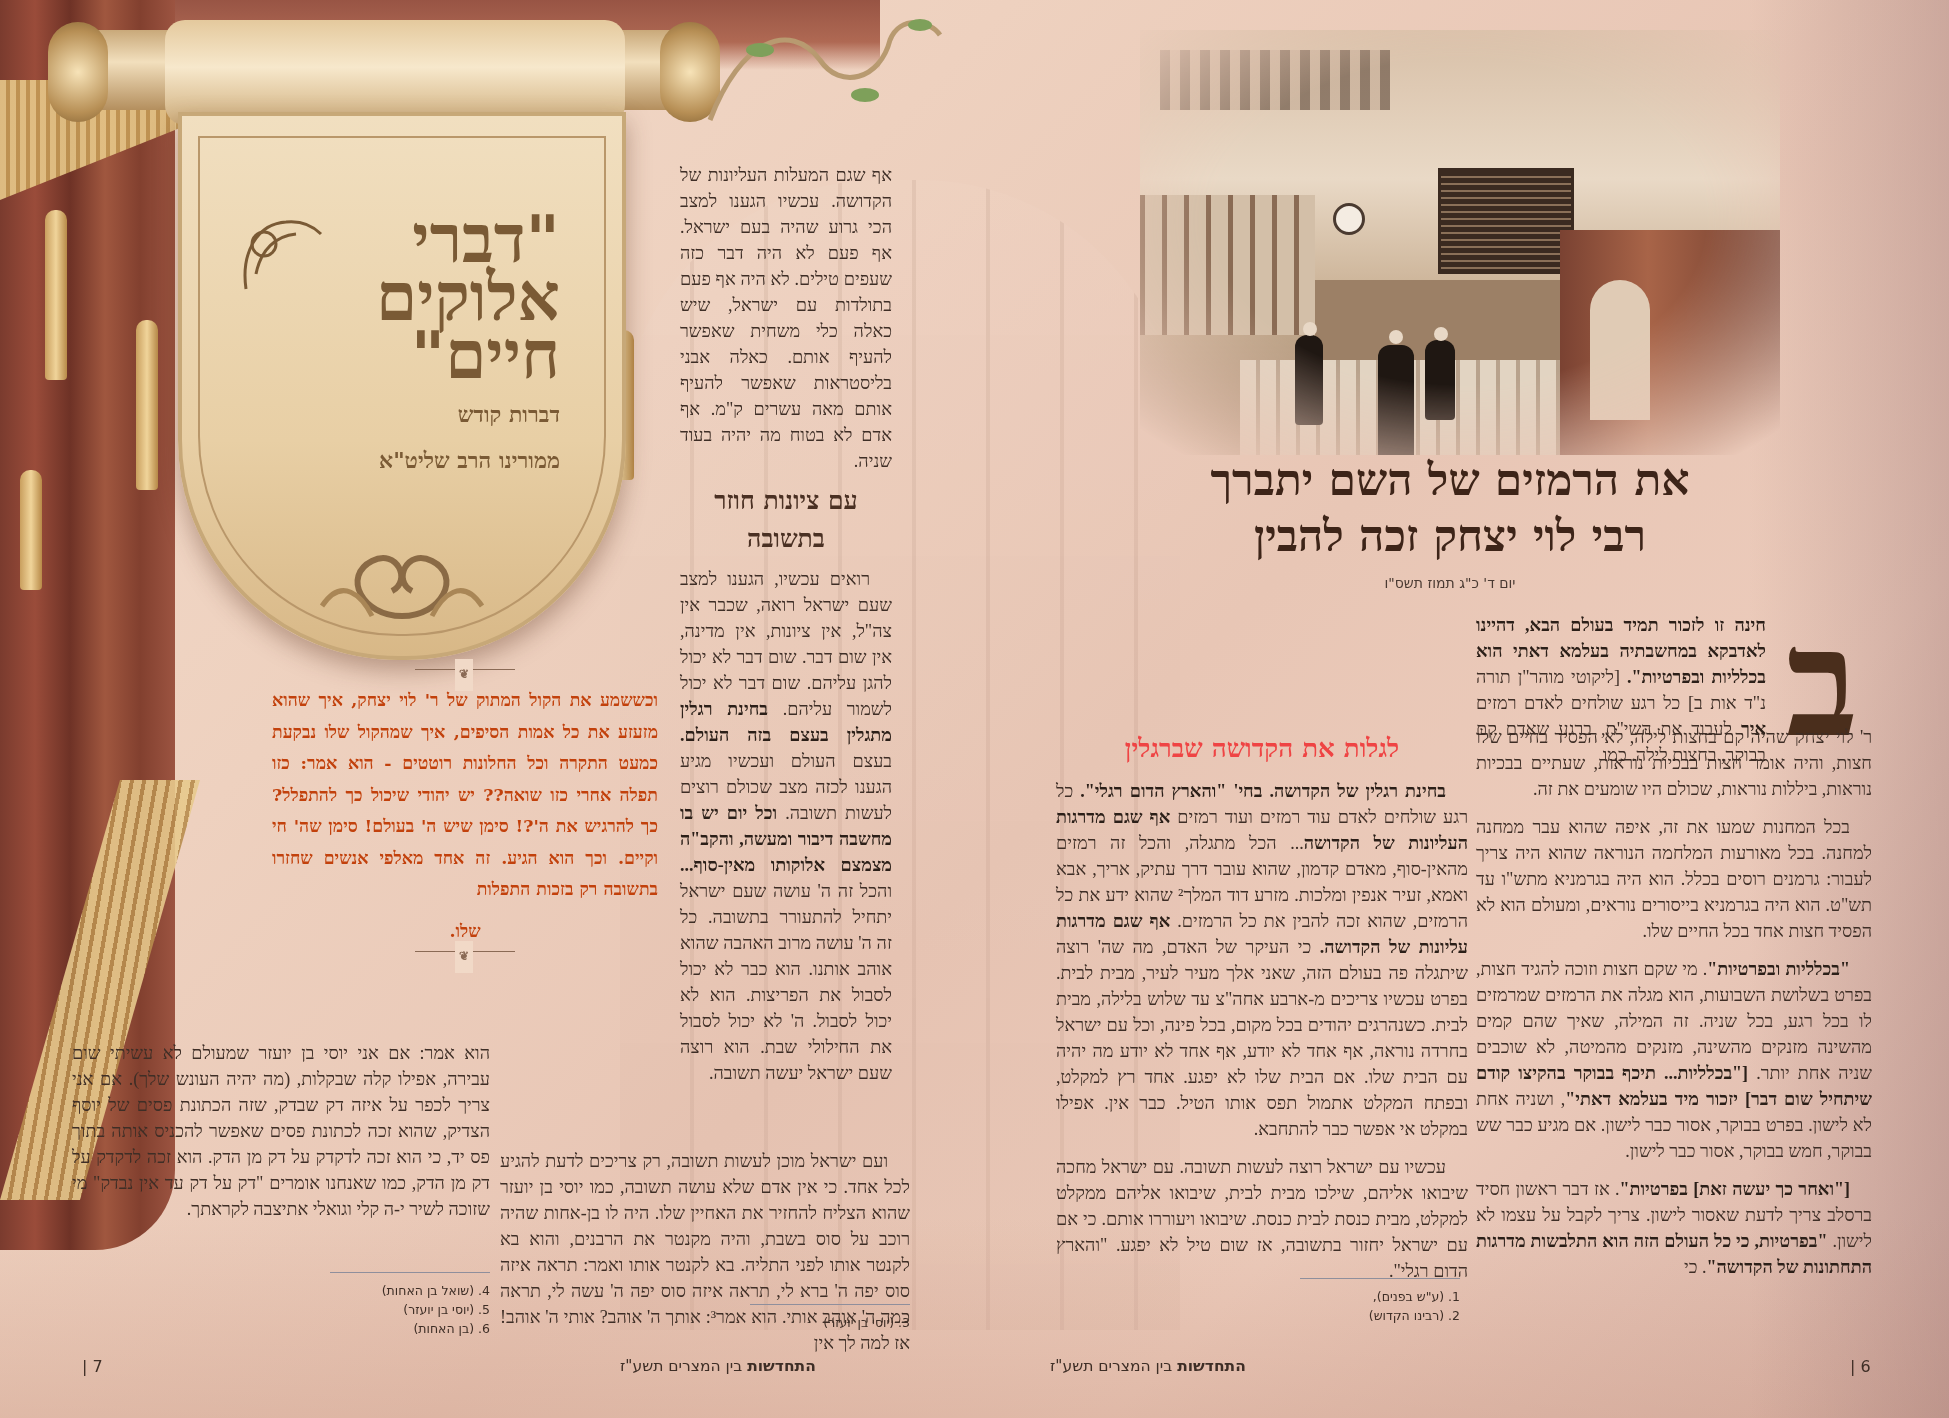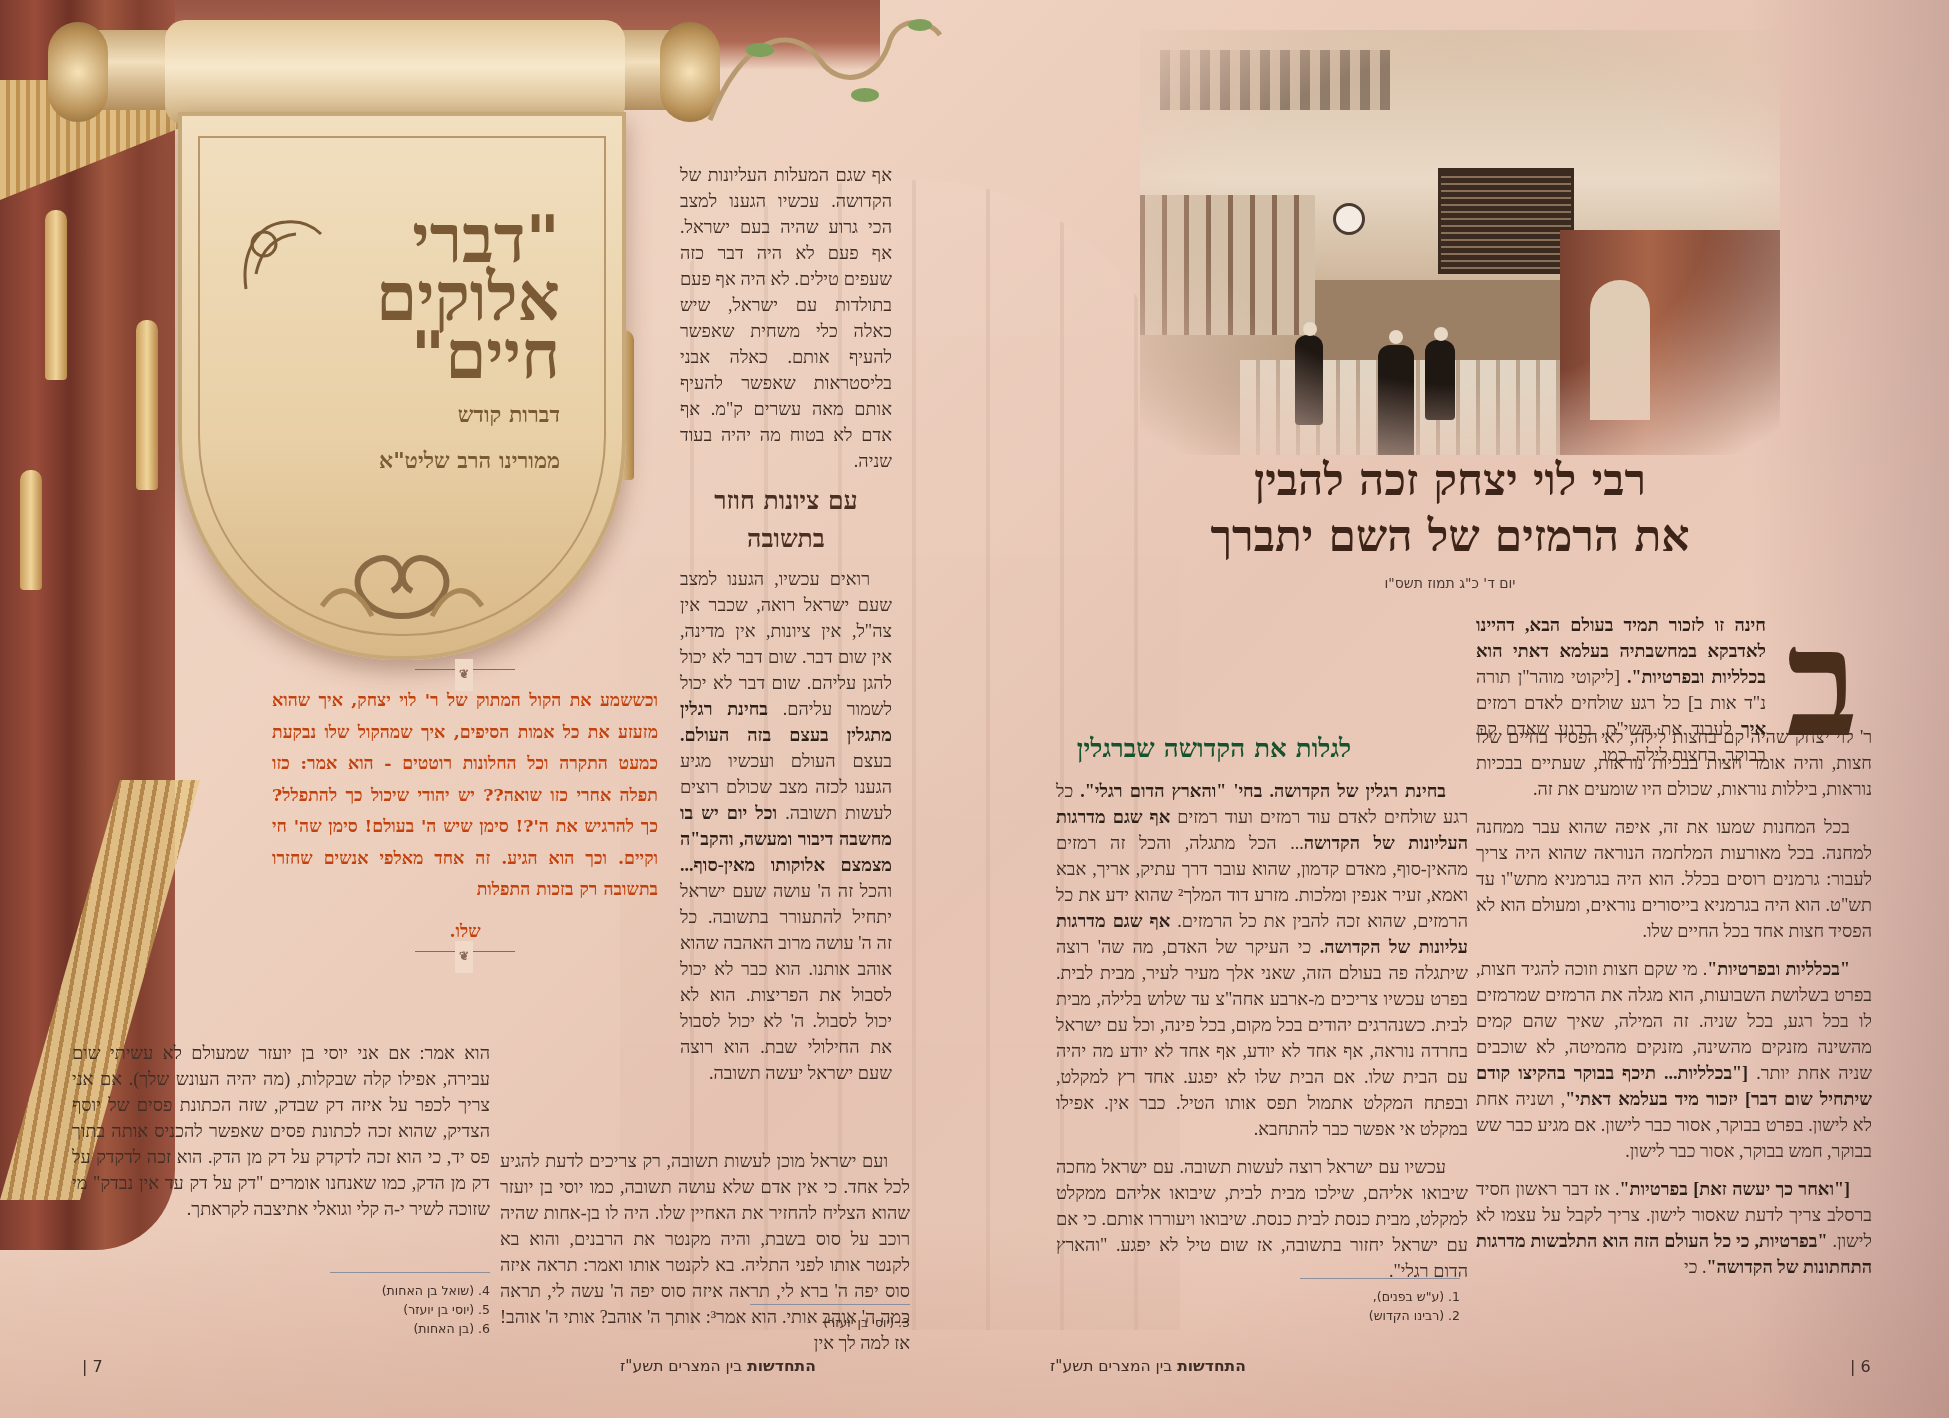--- a/index.html
+++ b/index.html
@@ -122,22 +122,22 @@
     font-family:"DejaVu Serif", serif; font-weight:bold; font-size:44px; line-height:56px; color:#3d2418; }
   .dateline { position:absolute; left:1300px; top:575px; width:300px; direction:rtl; text-align:center;
     font-size:14px; color:#4a3a32; }
 
   .dropcap { position:absolute; left:1772px; top:612px; width:100px; height:150px;
     font-family:"DejaVu Serif", serif; font-weight:bold; font-size:150px; line-height:140px; color:#4a2e1c; text-align:center; }
 
   .col-r1 { left:1476px; top:612px; width:290px; }
   .col-r1b { left:1476px; top:724px; width:396px; }
   .col-r2 { left:1056px; top:612px; width:412px; }
-  .subhead-r { position:absolute; left:1008px; top:728px; width:412px; direction:rtl; text-align:center;
-    font-family:"DejaVu Serif", serif; font-weight:bold; font-size:26px; line-height:40px; color:#14532d; }
+  .subhead-r { position:absolute; left:1056px; top:728px; width:412px; direction:rtl; text-align:center;
+    font-family:"DejaVu Serif", serif; font-weight:bold; font-size:26px; line-height:40px; color:#ef4444; }
   .col-r3 { left:1056px; top:778px; width:412px; }
 </style>
 </head>
 <body>
 
 <div class="spread">
 
   <div class="page page-left"></div>
   <div class="bg-arches"></div>
   <div class="bg-floor"></div>
@@ -236,22 +236,22 @@
     <div class="person" style="left:155px;top:305px;width:28px;height:90px;"></div>
     <div class="head" style="left:163px;top:292px;"></div>
     <div class="person" style="left:238px;top:315px;width:36px;height:115px;"></div>
     <div class="head" style="left:249px;top:300px;"></div>
     <div class="person" style="left:285px;top:310px;width:30px;height:80px;"></div>
     <div class="head" style="left:294px;top:297px;"></div>
     <div class="bimah"></div>
   </div>
 
   <div class="headline">
+    <div>את הרמזים של השם יתברך</div>
     <div>רבי לוי יצחק זכה להבין</div>
-    <div>את הרמזים של השם יתברך</div>
   </div>
   <div class="dateline">יום ד' כ"ג תמוז תשס"ו</div>
 
   <div class="dropcap">ב</div>
 
   <div class="col col-r1">
     <p><b>חינה זו לזכור תמיד בעולם הבא, דהיינו לאדבקא במחשבתיה בעלמא דאתי הוא בכלליות ובפרטיות".</b><span> [ליקוטי מוהר"ן תורה נ"ד אות ב] כל רגע שולחים לאדם רמזים </span><b>איך</b><span> לעבוד את השי"ת, ברגע שאדם קם בבוקר, בחצות לילה. כמו</span></p>
   </div>
   <div class="col col-r1b">
     <p>ר' לוי יצחק שהיה קם בחצות לילה, לא הפסיד בחיים שלו חצות, והיה אומר חצות בבכיות נוראות, שעתיים בבכיות נוראות, ביללות נוראות, שכולם היו שומעים את זה.</p>

